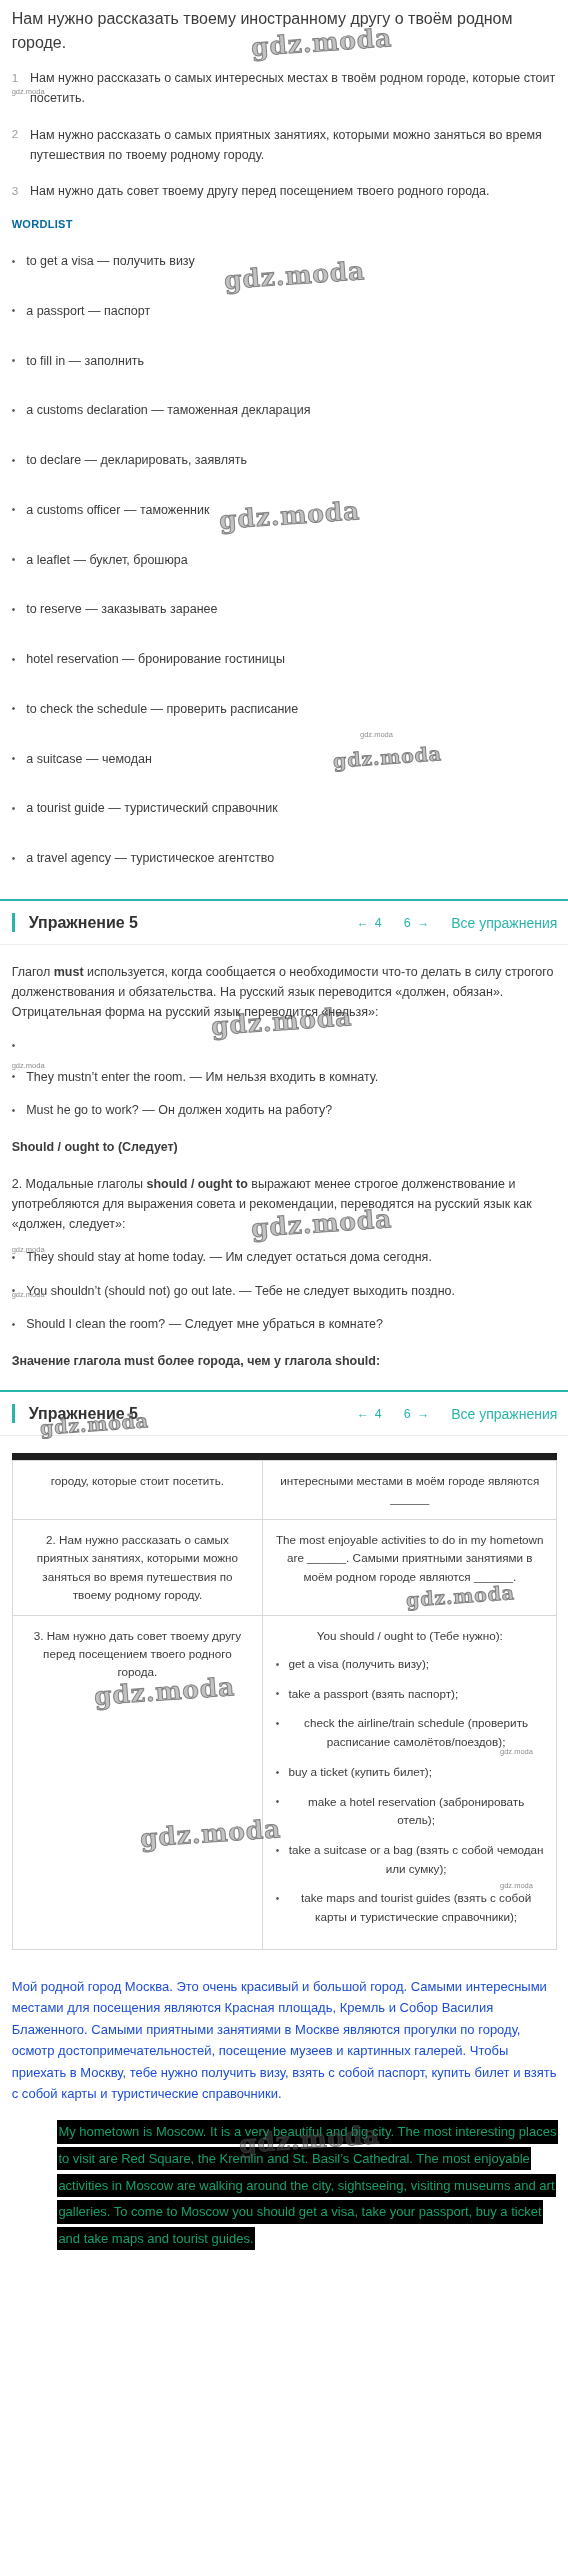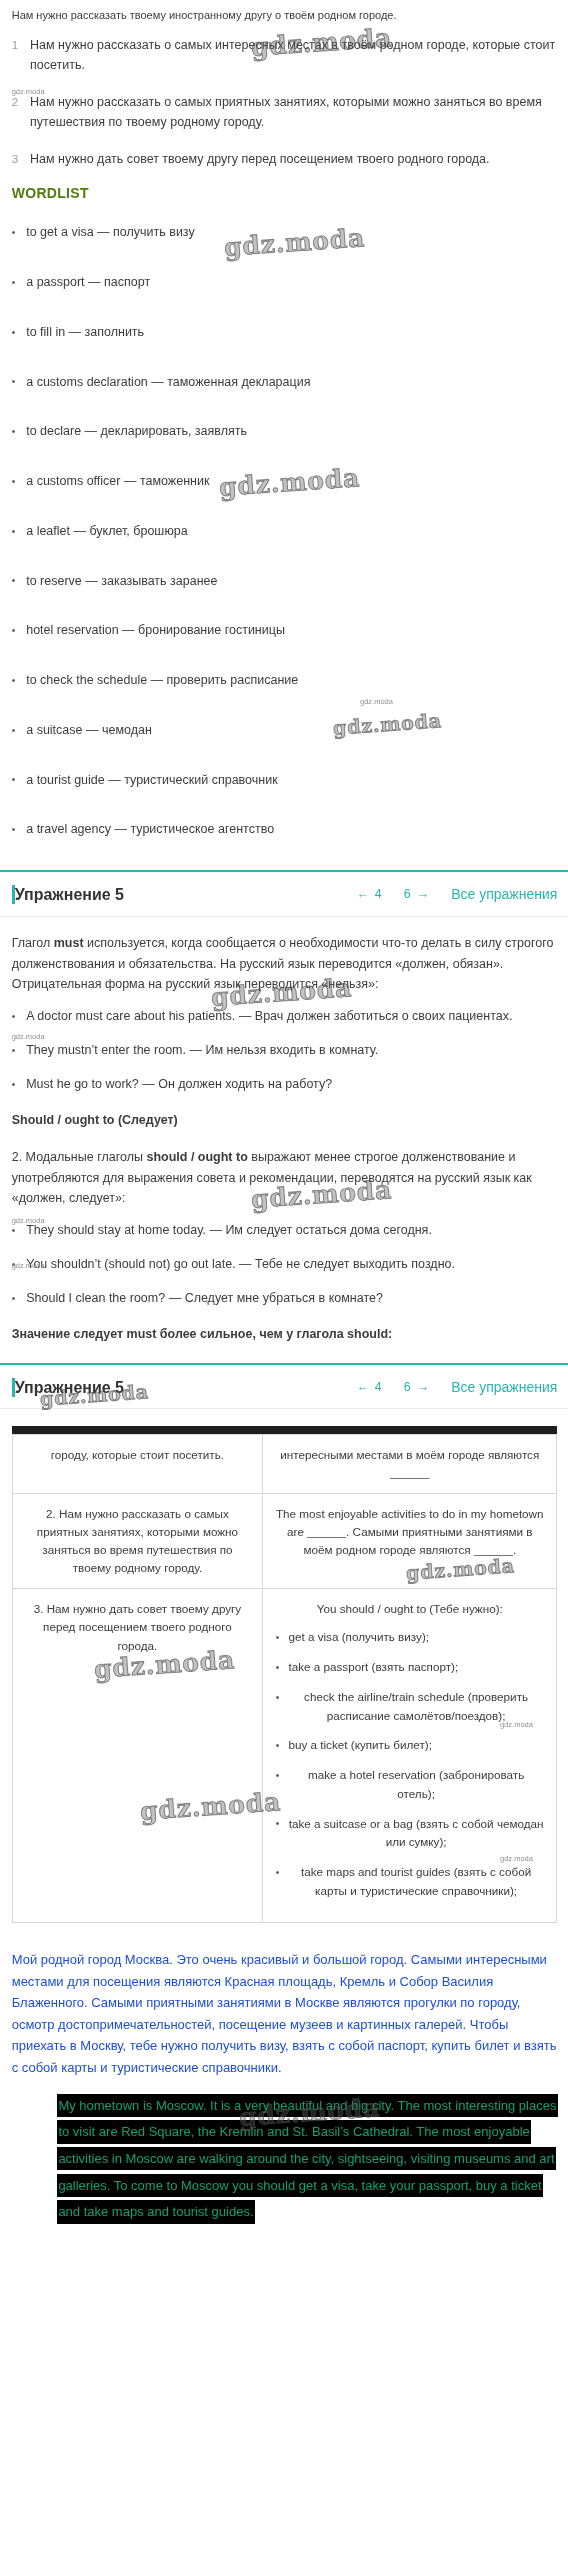--- a/index.html
+++ b/index.html
@@ -2,36 +2,36 @@
 <html style="font-size:13.4px"><head>
 <meta charset="utf-8">
 <style>
   * { margin:0; padding:0; box-sizing:border-box; }
   html,body { background:#fff; }
   body { width:569px; font-family:"Liberation Sans", sans-serif; color:#444; }
   .page { position:relative; width:569px; min-height:2576px; overflow:hidden; }
   section { position:relative; padding:0 11.7px; }
 
   
-  .lead { font-size:11px; line-height:1.55; padding-top:6.7px; margin-bottom:11.7px; color:#3c3c3c; }
+  .lead { font-size:16px; line-height:1.55; padding-top:6.7px; margin-bottom:11.7px; color:#3c3c3c; }
   ol.tasks { list-style:none; }
   ol.tasks li { display:flex; gap:10px; margin-bottom:16.7px; font-size:12.5px; line-height:1.6; color:#3c3c3c; }
   ol.tasks .num { color:#9aa0a6; min-width:8.4px; font-size:11.7px; padding-top:0.8px; }
 
   
-  .wordlist h3 { font-size:14px; font-weight:bold; color:#4d7c0f; margin:15px 0 22px; letter-spacing:0.3px; }
+  .wordlist h3 { font-size:11px; font-weight:bold; color:#0369a1; margin:15px 0 22px; letter-spacing:0.3px; }
   ul.dots { list-style:none; }
   ul.dots li { display:flex; gap:11px; font-size:12.5px; line-height:1.5; color:#3c3c3c; }
   .wordlist ul.dots li { margin-bottom:31px; }
   .dot { color:#555; font-size:10px; padding-top:1.7px; }
 
   
   .ex-header { border-top:2.5px solid #2ab5ac; margin-top:5px; }
   .ex-row { display:flex; align-items:center; justify-content:space-between; padding:12.5px 11.7px 11.7px 11.7px; border-bottom:0.8px solid #ececec; }
-  .ex-title { font-size:16px; font-weight:bold; color:#333; border-left:3.3px solid #2ab5ac; padding-left:0; line-height:1.2; }
+  .ex-title { font-size:16px; font-weight:bold; color:#333; border-left:3.3px solid #2ab5ac; padding-left:14px; line-height:1.2; }
   .ex-nav { display:flex; align-items:center; gap:22px; font-size:12.5px; }
   .ex-nav a { color:#2ab5ac; text-decoration:none; cursor:pointer; display:inline-flex; gap:5.9px; align-items:center; }
   .ex-nav .all { font-size:14px; }
 
   
   .grammar p { font-size:12.5px; line-height:1.62; margin:16.7px 0 13.4px; color:#3c3c3c; }
   .grammar ul.dots li { margin-bottom:15px; }
   .subhead { font-weight:bold; }
   .strongline { font-weight:bold; margin-bottom:18.4px !important; }
 
@@ -160,21 +160,20 @@
         <a class="all">Все упражнения</a>
       </nav>
     </div>
   </header>
 
   <section class="grammar">
     <p><span>Глагол </span><strong>must</strong><span> используется, когда сообщается о необходимости что-то делать в силу строгого долженствования и обязательства. На русский язык переводится «должен, обязан». Отрицательная форма на русский язык переводится «нельзя»:</span></p>
     <ul class="dots">
       <li>
           <span class="dot">•</span>
-          <span>A doctor must care about his patients. — Врач должен заботиться о своих пациентах.</span>
         </li>
       <li>
           <span class="dot">•</span>
           <span>They mustn’t enter the room. — Им нельзя входить в комнату.</span>
         </li>
       <li>
           <span class="dot">•</span>
           <span>Must he go to work? — Он должен ходить на работу?</span>
         </li>
     </ul>
@@ -187,21 +186,21 @@
         </li>
       <li>
           <span class="dot">•</span>
           <span>You shouldn’t (should not) go out late. — Тебе не следует выходить поздно.</span>
         </li>
       <li>
           <span class="dot">•</span>
           <span>Should I clean the room? — Следует мне убраться в комнате?</span>
         </li>
     </ul>
-    <p class="strongline">Значение следует must более сильное, чем у глагола should:</p>
+    <p class="strongline">Значение глагола must более города, чем у глагола should:</p>
     <div class="wm" style="top:45px;left:211px">gdz.moda</div>
     <div class="wm sm" style="top:99px;left:11.7px">gdz.moda</div>
     <div class="wm" style="top:247px;left:251px">gdz.moda</div>
     <div class="wm sm" style="top:283px;left:11.7px">gdz.moda</div>
     <div class="wm sm" style="top:328px;left:11.7px">gdz.moda</div>
     <div class="wm md" style="top:451px;left:40px">gdz.moda</div>
   </section>
 
   <header class="ex-header">
     <div class="ex-row">

